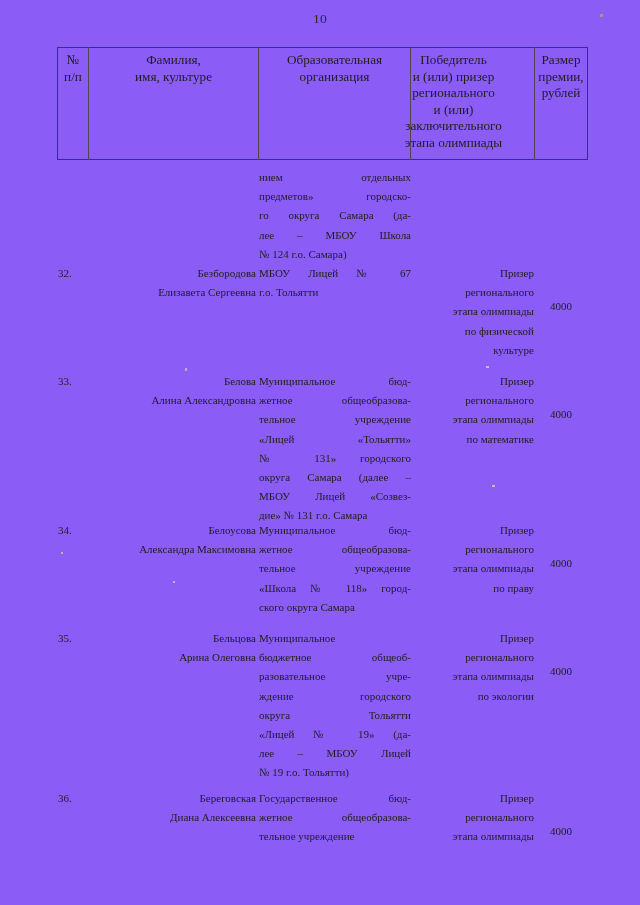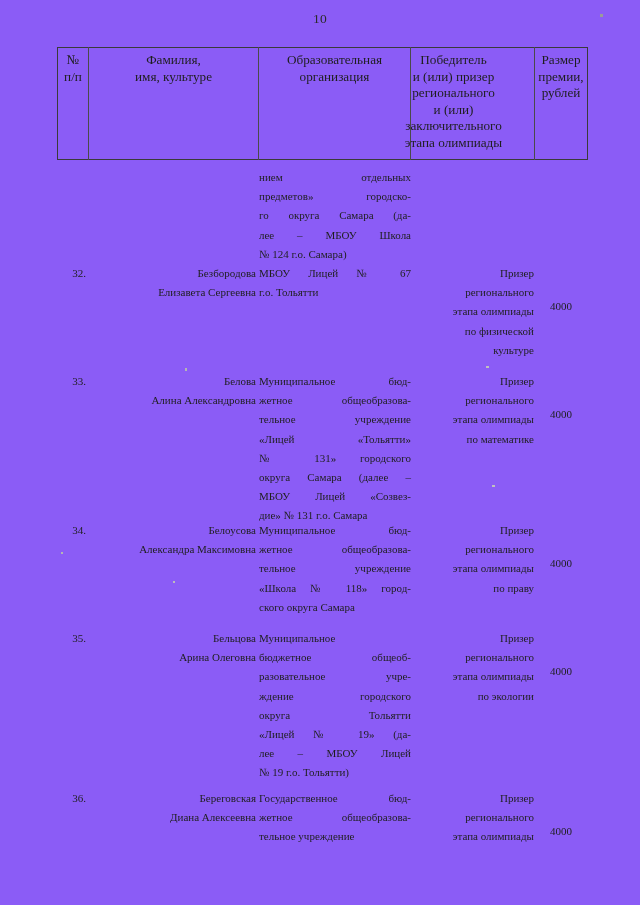--- a/index.html
+++ b/index.html
@@ -128,21 +128,20 @@
   }
   .cell {
     position: absolute;
     font-size: 11px;
     line-height: 19.2px;
     color: #1f1f1f;
   }
   .c-num {
     left: 58px;
     width: 28px;
-    text-align: right;
   }
   .c-name {
     left: 92px;
     width: 164px;
     text-align: right;
   }
   .c-org {
     left: 259px;
     width: 152px;
     text-align: justify;

